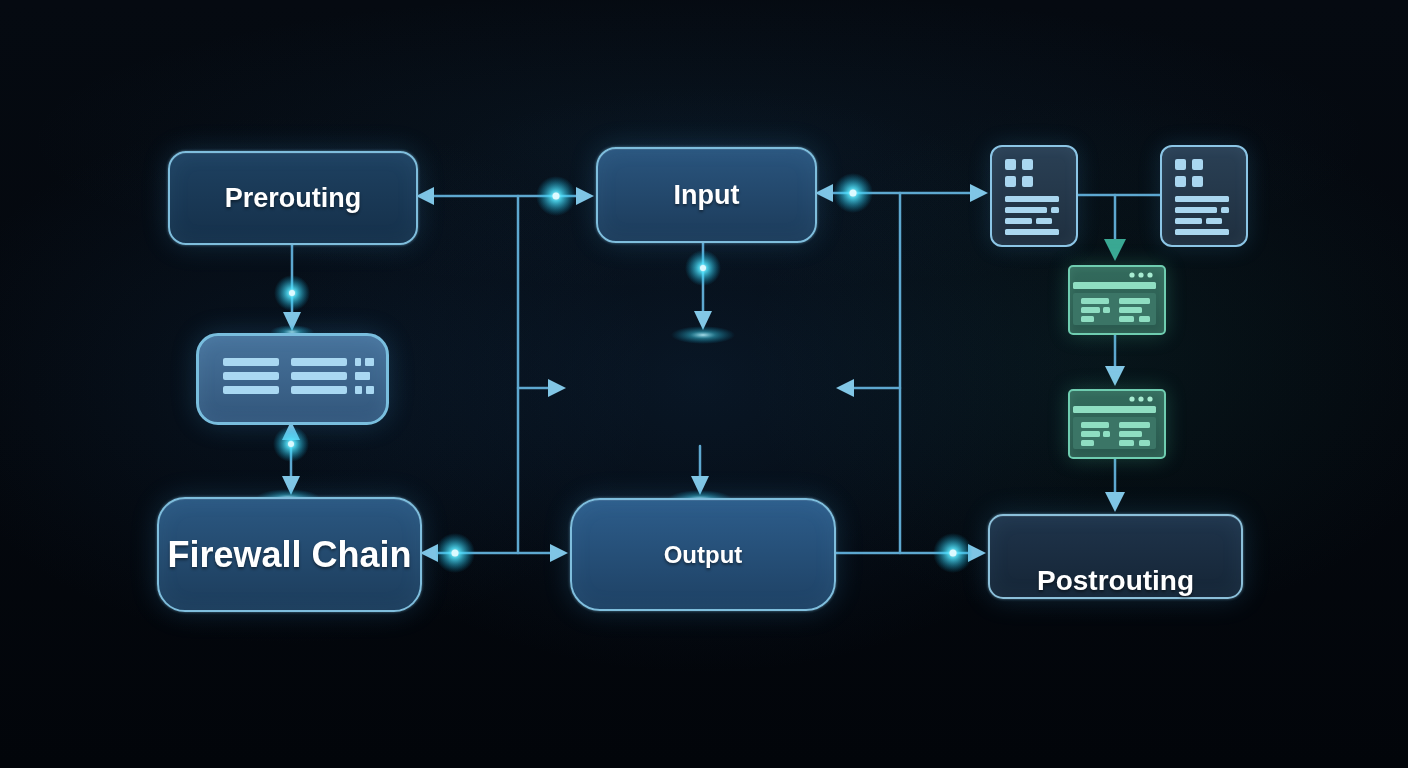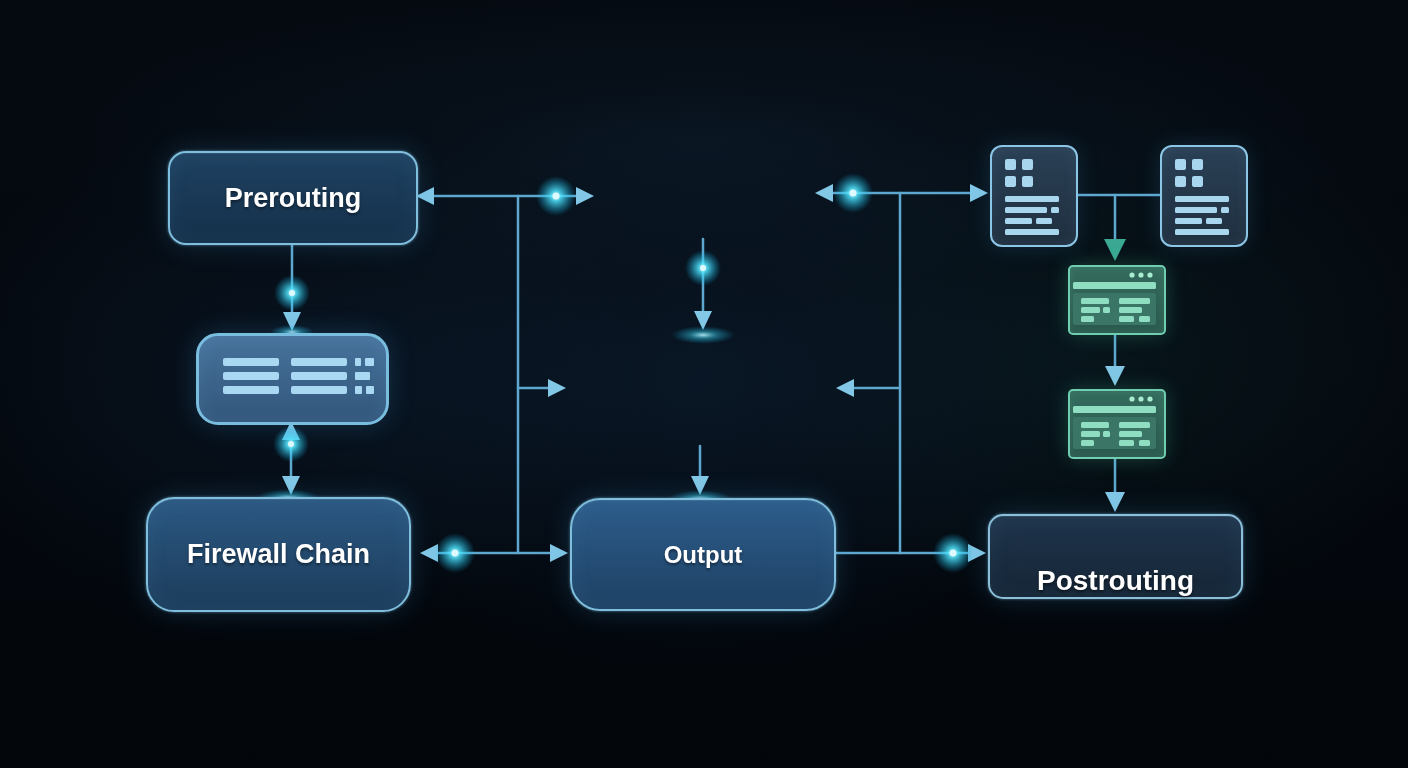--- a/index.html
+++ b/index.html
@@ -20,22 +20,22 @@
     box-shadow:0 0 28px rgba(70,160,220,0.20),0 0 3px rgba(140,205,240,0.55),inset 0 1px 0 rgba(255,255,255,0.08),inset 0 0 22px rgba(120,190,235,0.08);
     text-shadow:0 2px 3px rgba(0,0,0,0.45);
     z-index:2;
   }
   #n-prerouting{left:168px;top:151px;width:246px;height:90px;border-radius:18px;
     background:linear-gradient(180deg,#1e4161 0%,#15304a 100%);font-size:27px;}
   #n-input{left:596px;top:147px;width:217px;height:92px;border-radius:20px;
     background:linear-gradient(180deg,#2a557e 0%,#1c3b5a 100%);font-size:27px;}
   #n-forward{left:568px;top:333px;width:264px;height:113px;border-radius:28px;
     background:linear-gradient(180deg,#2e5f8e 0%,#1f4366 100%);font-size:31px;}
-  #n-firewall{left:146px;top:497px;width:261px;height:111px;border-radius:28px;
-    background:linear-gradient(180deg,#2b5882 0%,#1c3c5b 100%);font-size:27px;align-items:center;}
+  #n-firewall{left:157px;top:497px;width:261px;height:111px;border-radius:28px;
+    background:linear-gradient(180deg,#2b5882 0%,#1c3c5b 100%);font-size:36px;align-items:center;}
   #n-output{left:570px;top:498px;width:262px;height:109px;border-radius:30px;
     background:linear-gradient(180deg,#2d5d8b 0%,#1e4164 100%);font-size:24px;}
   #n-postrouting{left:988px;top:514px;width:251px;height:81px;border-radius:15px;
     background:linear-gradient(180deg,#1f344b 0%,#152536 100%);font-size:28px;border-color:#8cc0da;align-items:flex-end;}
   .card{position:absolute;z-index:2;}
   #c-list{left:196px;top:333px;width:187px;height:86px;border-radius:22px;border:3px solid #79bede;
     background:linear-gradient(180deg,#47739c 0%,#32567b 100%);
     box-shadow:0 0 26px rgba(70,160,220,0.22),inset 0 0 18px rgba(150,210,245,0.10);}
   .doc{width:84px;height:98px;border-radius:12px;border:2.5px solid #8cc6e6;
     background:linear-gradient(180deg,#2a4055 0%,#1f2f3f 100%);
@@ -130,20 +130,23 @@
       <ellipse cx="703" cy="335" rx="32" ry="9" fill="url(#gland)"></ellipse>
       <ellipse cx="700" cy="499" rx="32" ry="9" fill="url(#gland)"></ellipse>
       <ellipse cx="288" cy="498" rx="32" ry="9" fill="url(#gland)"></ellipse>
       <ellipse cx="292" cy="332" rx="22" ry="7" fill="url(#gland)"></ellipse>
     </g>
   </svg>
 
   <div class="node" id="n-prerouting">
     <span class="node-label">Prerouting</span>
   </div>
+  <div class="node" id="n-input">
+    <span class="node-label">Input</span>
+  </div>
   <div class="node" id="n-firewall">
     <span class="node-label">Firewall Chain</span>
   </div>
   <div class="node" id="n-output">
     <span class="node-label">Output</span>
   </div>
   <div class="node" id="n-postrouting">
     <span class="node-label">Postrouting</span>
   </div>
 

